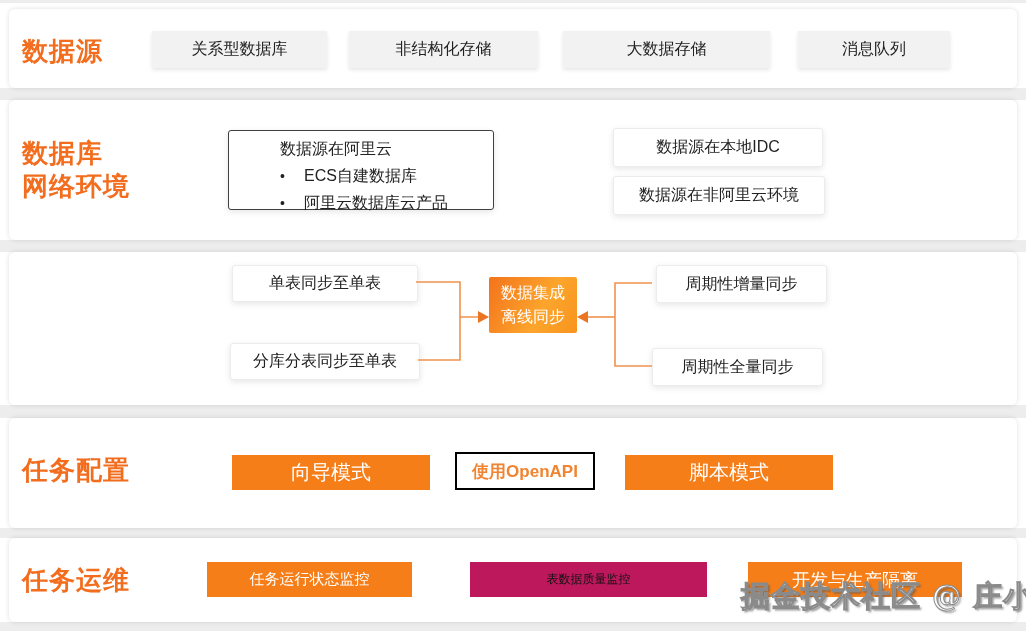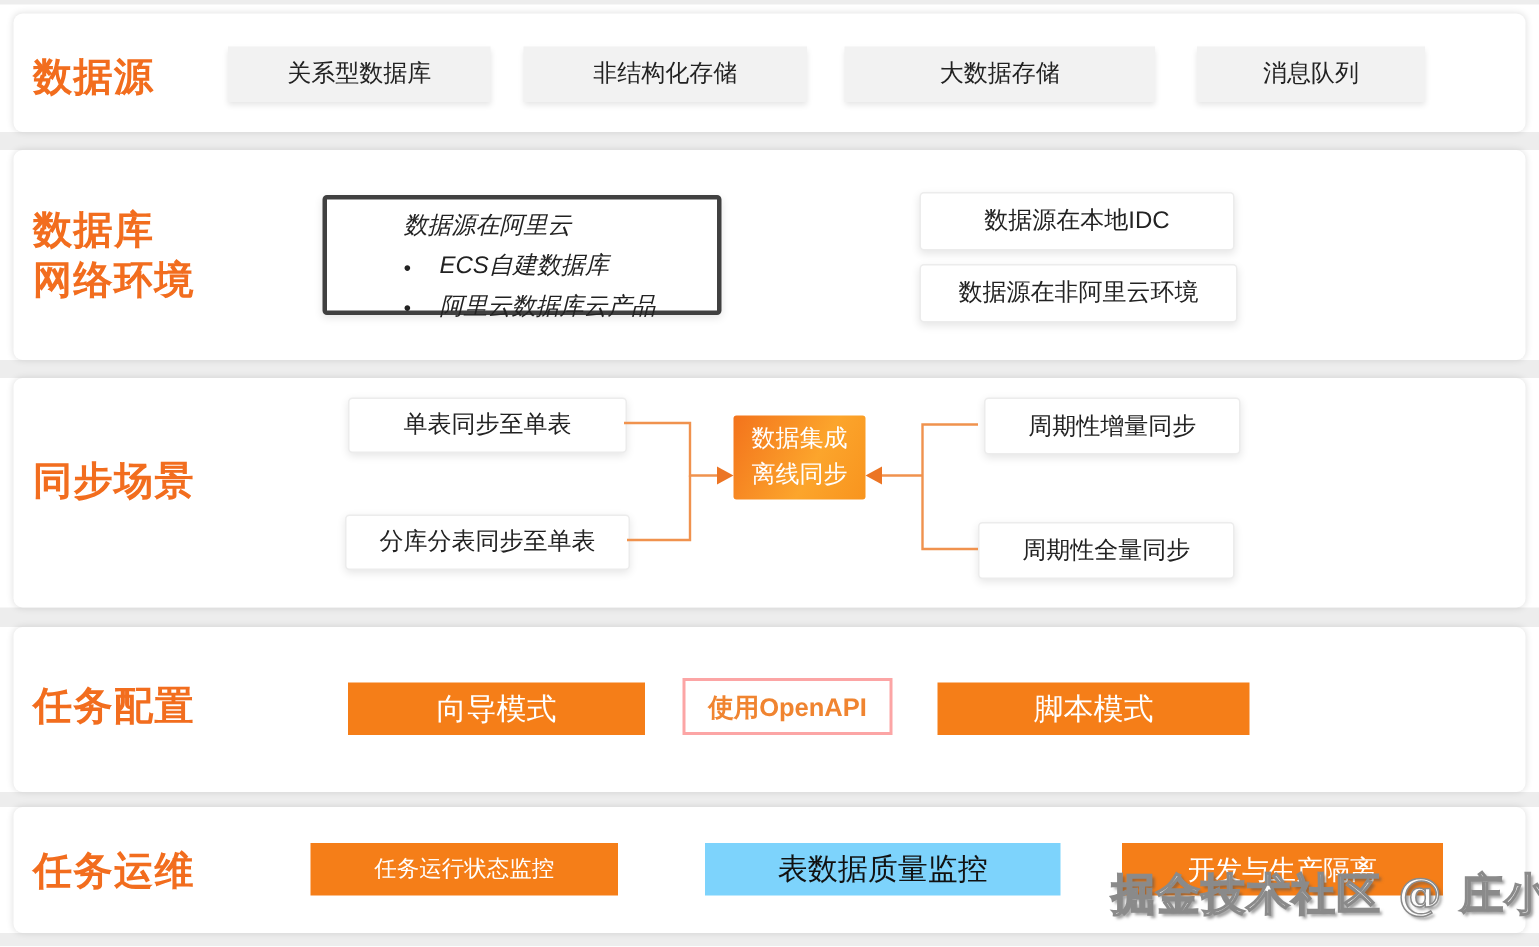--- a/index.html
+++ b/index.html
@@ -21,46 +21,46 @@
     display:flex;align-items:center;justify-content:center;
     font-size:16px;color:#222;z-index:2;
   }
   .white-node{
     position:absolute;background:#fff;border:1px solid #ececec;border-radius:3px;
     box-shadow:0 2px 6px rgba(0,0,0,0.10);
     display:flex;align-items:center;justify-content:center;
     font-size:16px;color:#222;z-index:2;
   }
   .aliyun-box{
-    position:absolute;left:215px;top:130px;width:266px;height:80px;
-    background:#fff;border:3px solid #404040;border-radius:3px;
+    position:absolute;left:228px;top:130px;width:266px;height:80px;
+    background:#fff;border:1px solid #404040;border-radius:3px;
     box-shadow:0 2px 6px rgba(0,0,0,0.10);z-index:2;
-    font-size:16px;color:#222;box-sizing:border-box;padding:7px 0 0 51px;font-style:italic;
+    font-size:16px;color:#222;box-sizing:border-box;padding:7px 0 0 51px;
   }
   .aliyun-title{height:22px;line-height:22px;}
   .bullet-row{height:22px;line-height:22px;margin-top:5px;display:flex;align-items:center;}
   .bullet-dot{width:24px;font-size:14px;color:#222;}
   .center-node{
     position:absolute;left:489px;top:277px;width:88px;height:56px;border-radius:2px;
     background:linear-gradient(118deg,#f3731c 0%,#fca52c 60%,#f8941e 100%);
     color:#fff;display:flex;flex-direction:column;align-items:center;justify-content:center;
     font-size:16px;line-height:24px;z-index:2;
   }
   .orange-btn{
     position:absolute;background:#f57e18;color:#fff;
     display:flex;align-items:center;justify-content:center;font-size:20px;z-index:2;
   }
   .outline-btn{
-    position:absolute;background:#fff;border:2px solid #fca5a5;color:#f08430;
+    position:absolute;background:#fff;border:2px solid #000000;color:#f08430;
     display:flex;align-items:center;justify-content:center;
     font-size:17px;font-weight:bold;box-sizing:border-box;z-index:2;
   }
   .gray-btn{
-    position:absolute;background:#7dd3fc;color:#111;
-    display:flex;align-items:center;justify-content:center;font-size:20px;z-index:2;
+    position:absolute;background:#be185d;color:#111;
+    display:flex;align-items:center;justify-content:center;font-size:12px;z-index:2;
   }
   .connector-svg{position:absolute;left:0;top:0;z-index:4;pointer-events:none;}
   .watermark{
     position:absolute;left:741px;top:577px;z-index:10;
     font-family:"DejaVu Serif","Liberation Serif",serif;
     font-size:29px;font-weight:bold;letter-spacing:1px;color:#fcfcfc;
     -webkit-text-stroke:1px #8a8a8a;
     text-shadow:2px 2px 2px rgba(80,80,80,0.55);
     white-space:nowrap;
   }
@@ -100,21 +100,20 @@
       <span>ECS自建数据库</span>
     </div>
     <div class="bullet-row">
       <span class="bullet-dot">•</span>
       <span>阿里云数据库云产品</span>
     </div>
   </div>
   <div class="white-node" style="left:613px;top:128px;width:208px;height:37px;">数据源在本地IDC</div>
   <div class="white-node" style="left:613px;top:176px;width:210px;height:37px;">数据源在非阿里云环境</div>
 
-  <div class="sec-label" style="left:22px;top:304px;">同步场景</div>
   <div class="white-node" style="left:232px;top:265px;width:184px;height:35px;">单表同步至单表</div>
   <div class="white-node" style="left:230px;top:343px;width:188px;height:35px;">分库分表同步至单表</div>
   <div class="center-node">
     <div>数据集成</div>
     <div>离线同步</div>
   </div>
   <div class="white-node" style="left:656px;top:265px;width:169px;height:36px;font-family:Liberation Serif, serif;">周期性增量同步</div>
   <div class="white-node" style="left:652px;top:348px;width:169px;height:36px;">周期性全量同步</div>
 
   <svg class="connector-svg" width="1026" height="631" viewBox="0 0 1026 631">

